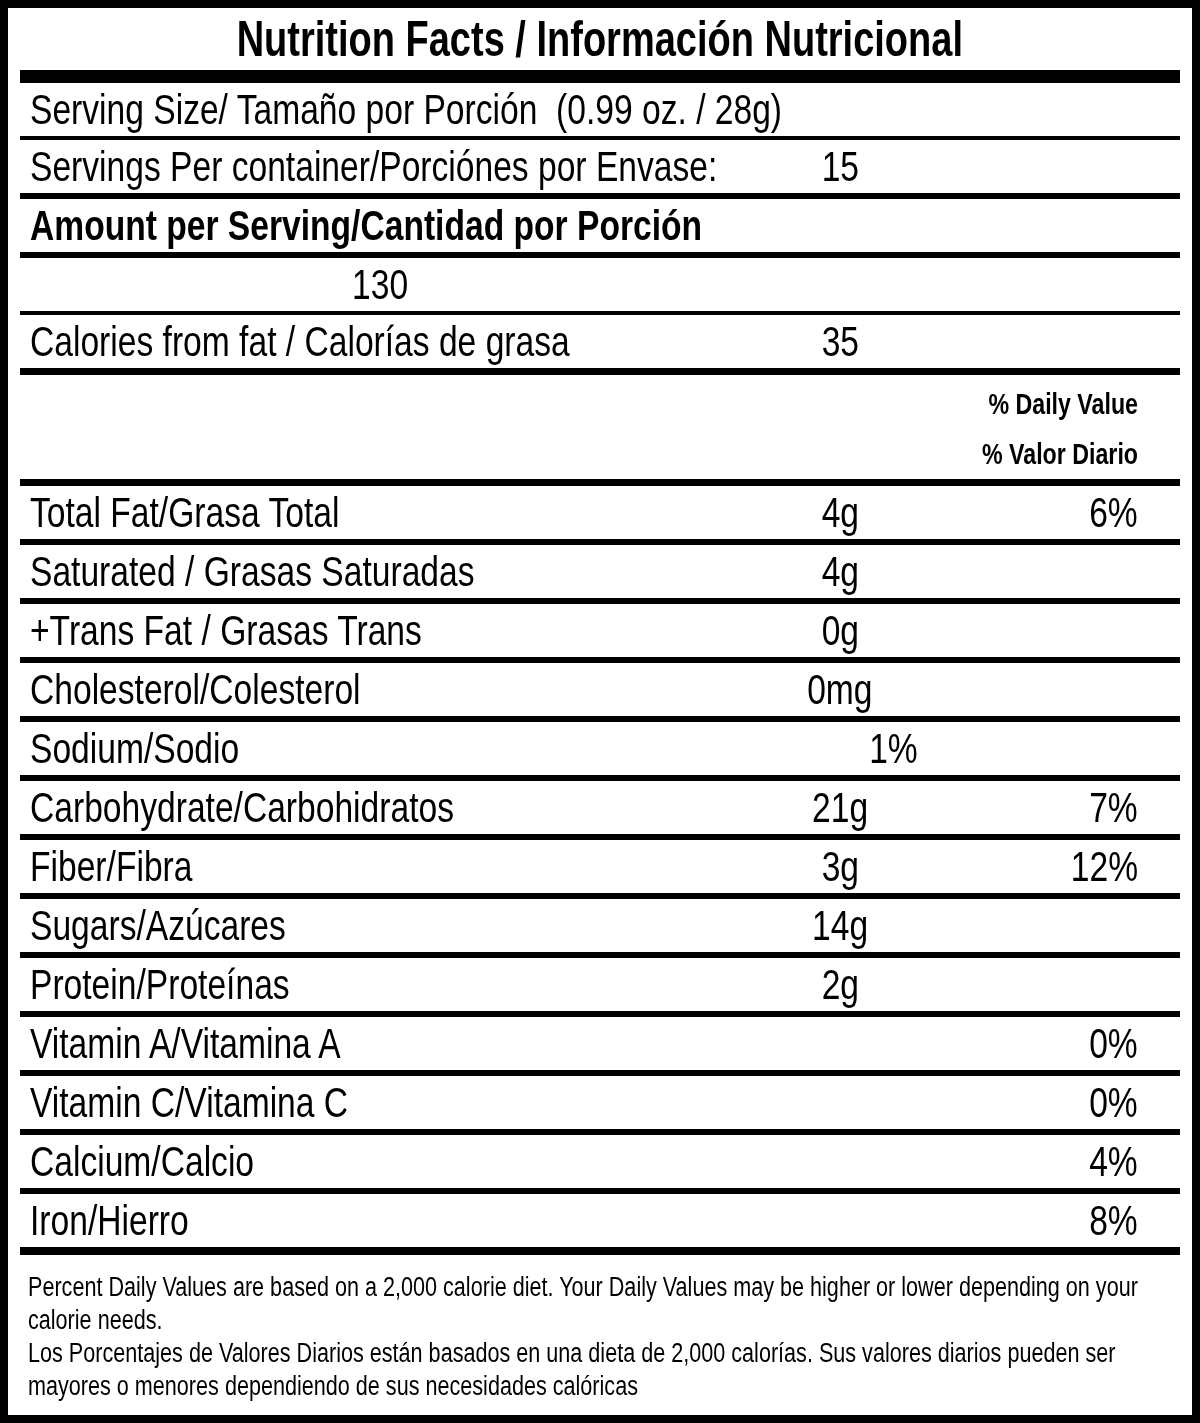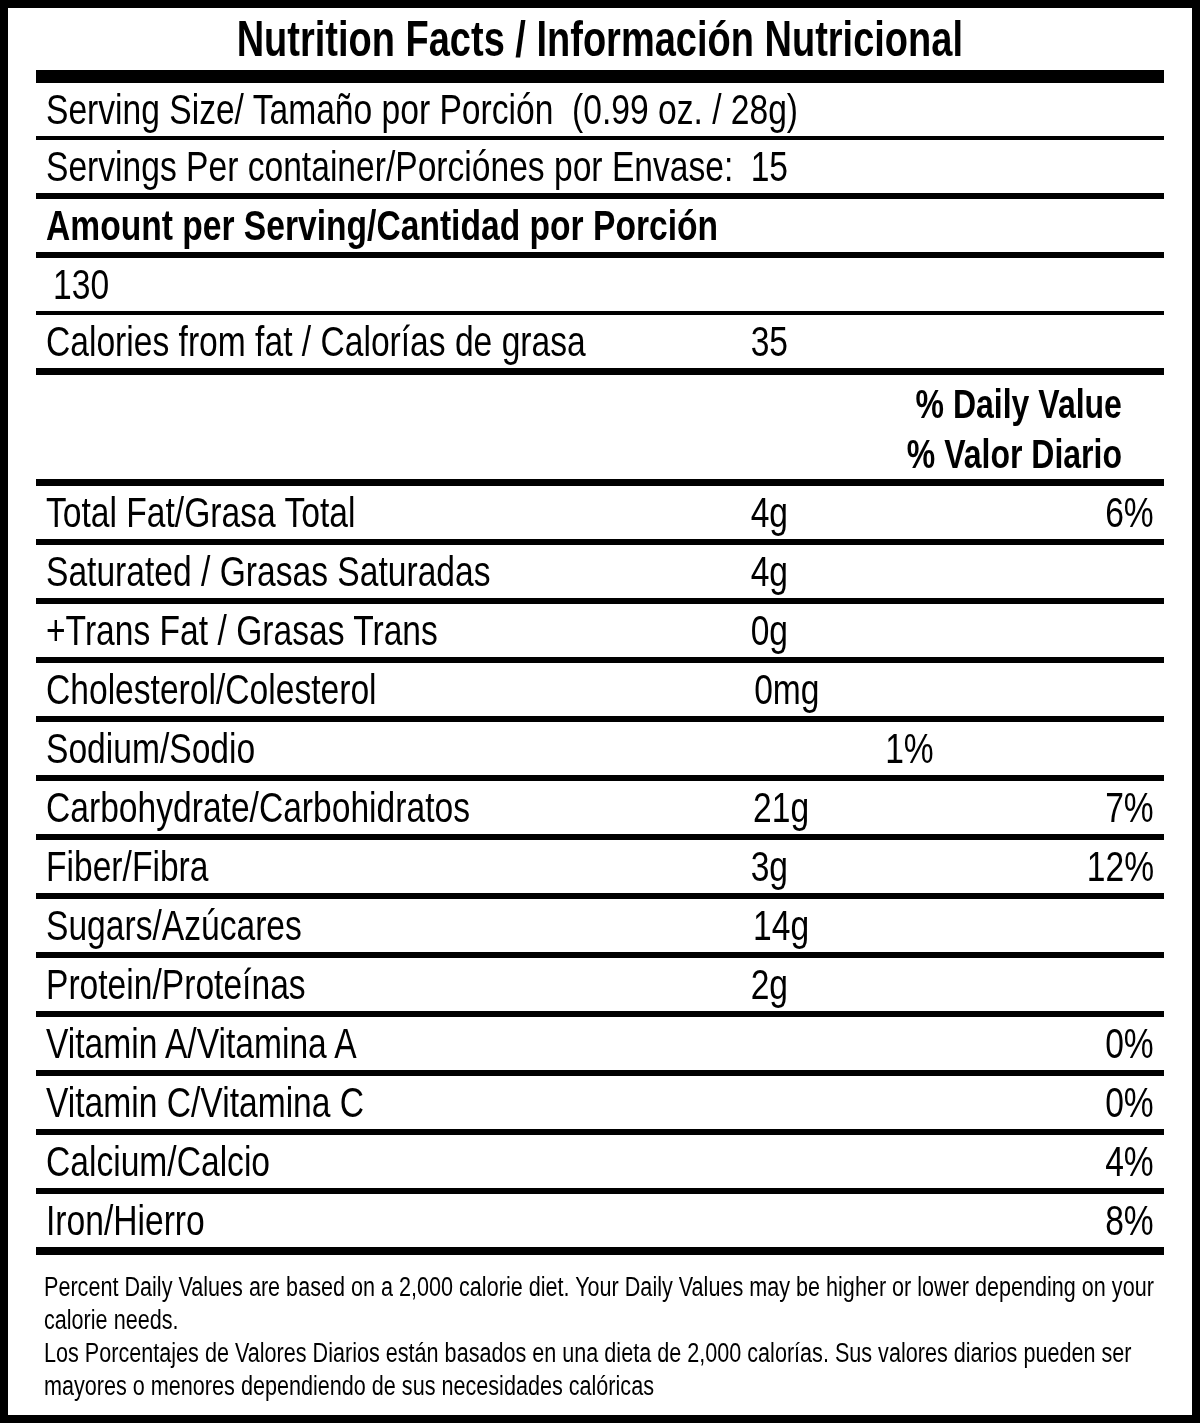--- a/index.html
+++ b/index.html
@@ -6,21 +6,21 @@
   body {
     width: 1200px;
     height: 1423px;
     box-sizing: border-box;
     background: #ffffff;
     border: 8px solid #000000;
     overflow: hidden;
     font-family: "Liberation Sans", sans-serif;
     color: #000000;
   }
-  .inner { margin: 0 28px; }
+  .inner { margin: 0 12px; }
 
   
   .sq {
     display: inline-block;
     white-space: pre;
     line-height: 1;
     transform: scaleX(0.8);
     transform-origin: left center;
   }
 
@@ -51,37 +51,37 @@
   }
   .row.thin  { border-bottom-width: 4px; }
   .row.cff   { border-bottom-width: 7px; }
   .row.last  { border-bottom-width: 8px; }
   .row.bold  { font-weight: bold; }
 
   .cell-label { min-width: 0; }
   .cell-label .sq { transform-origin: left center; }
   .cell-label.full { grid-column: 1 / -1; }
 
-  .cell-val { text-align: left; }
+  .cell-val { text-align: center; }
   .cell-val .sq { transform-origin: center center; }
 
   .cell-pct { text-align: right; padding-right: 32px; }
   .cell-pct .sq { transform-origin: right center; }
 
   
   .dv-block {
     height: 100px;
     padding: 4px 42px 0 10px;
     border-bottom: 7px solid #000000;
     display: flex;
     flex-direction: column;
     justify-content: space-around;
     align-items: flex-end;
     font-weight: bold;
-    font-size: 40px;
+    font-size: 29px;
   }
   .dv-block .sq { transform-origin: right center; }
 
   
   .footnote { padding: 16px 8px 0 8px; }
   .footnote p {
     margin: 0;
     font-size: 27px;
     line-height: 33px;
     white-space: pre;

